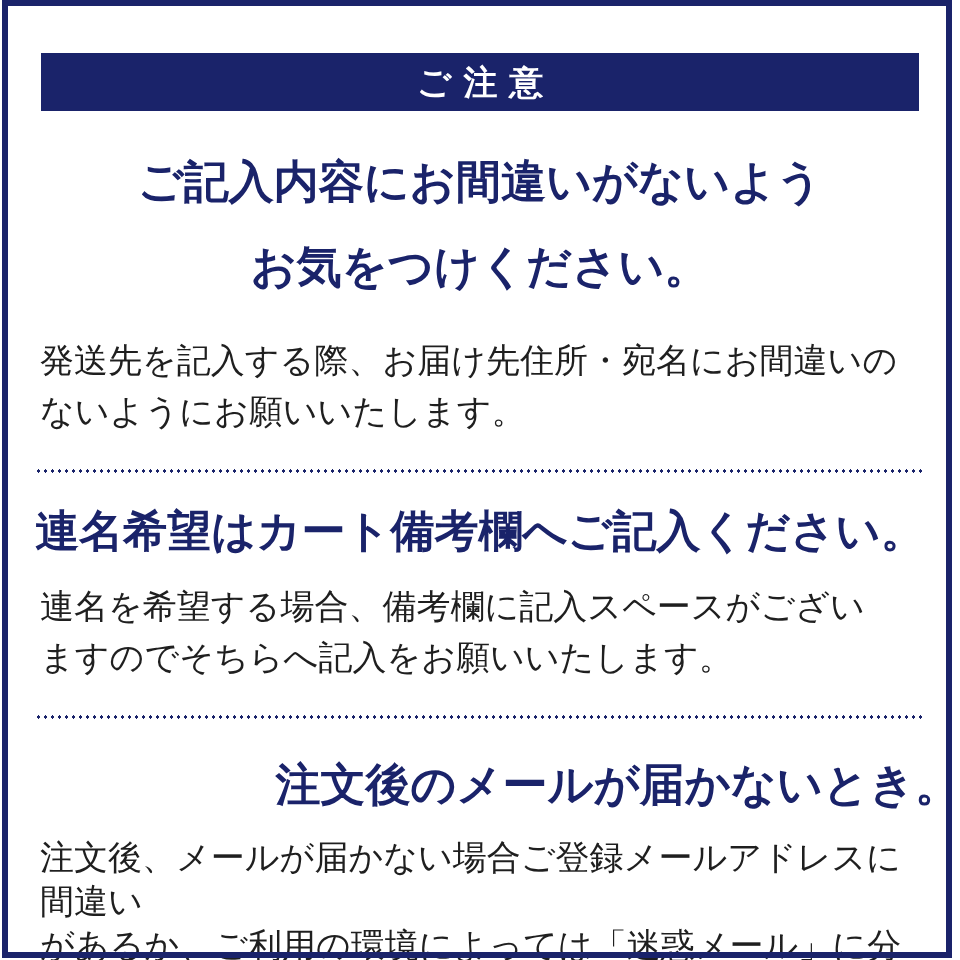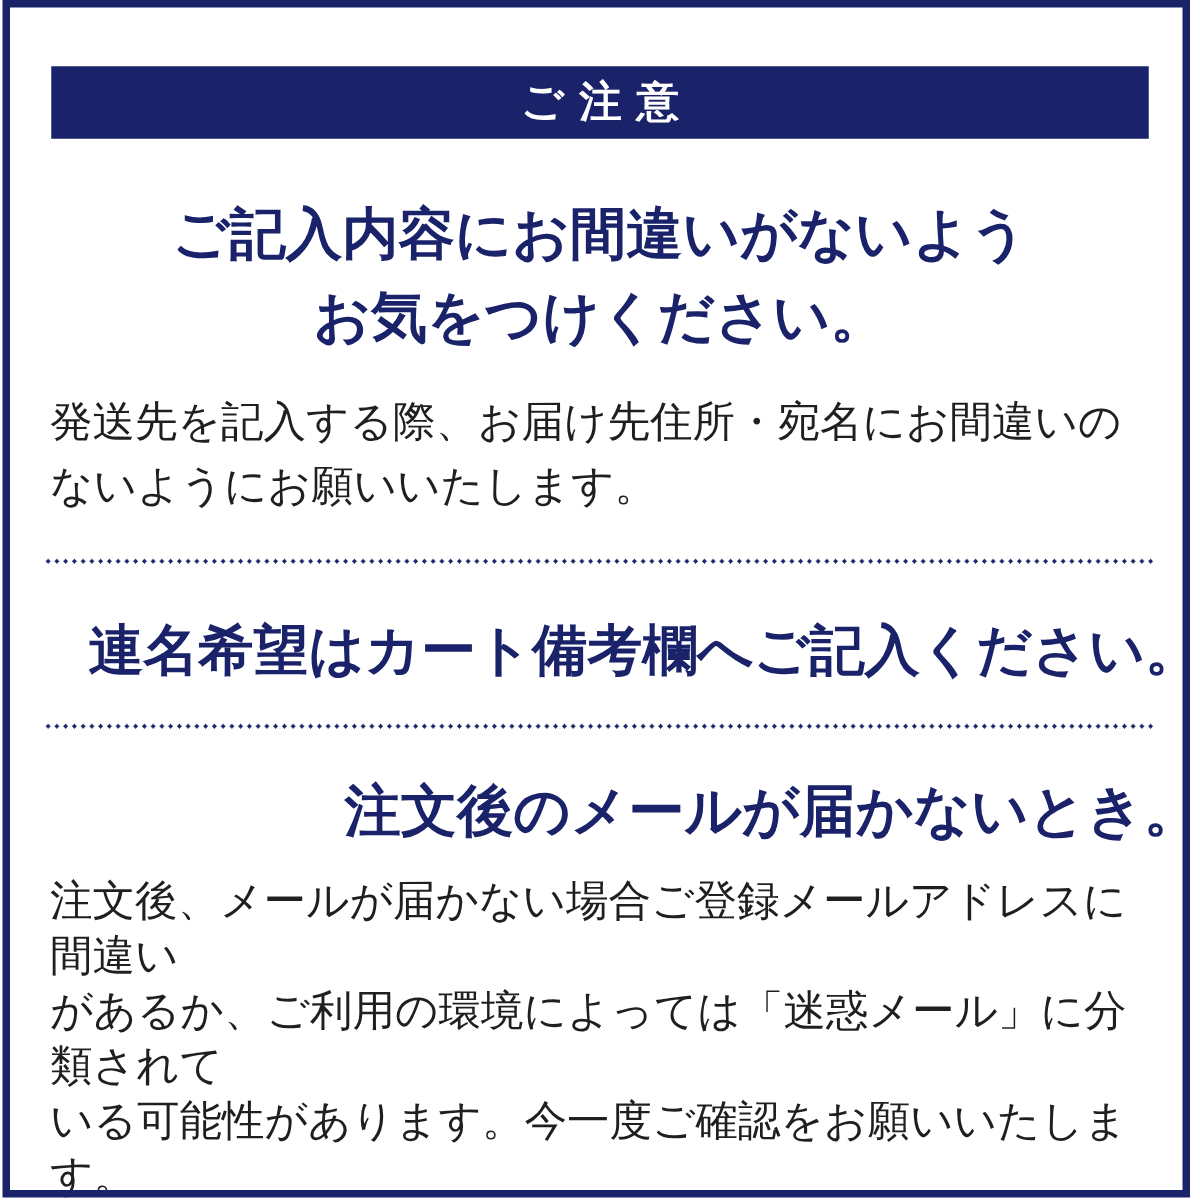--- a/index.html
+++ b/index.html
@@ -38,29 +38,28 @@
     text-indent:0.35em;
     line-height:1;
   }
   .heading{
     color:var(--accent);
     font-weight:bold;
     text-align:center;
     white-space:pre-line;
   }
   .heading.h1{
-    margin-top:42px;
+    margin-top:28px;
     font-size:45px;
-    line-height:67px;
+    line-height:85px;
   }
   .heading.h2{
-    margin-top:44px;
+    margin-top:32px;
     font-size:44px;
     line-height:52px;
-    text-align:right;
   }
   .heading.h3{
     margin-top:40px;
     font-size:45px;
     line-height:52px;
     text-align:right;
   }
   .body-text{
     color:var(--text);
     font-size:34px;
@@ -97,20 +96,22 @@
   </div>
 
   <div class="heading h1">ご記入内容にお間違いがないよう
 お気をつけください。</div>
   <div class="body-text">発送先を記入する際、お届け先住所・宛名にお間違いの
 ないようにお願いいたします。</div>
 
   <div class="dotted-divider"></div>
 
   <div class="heading h2">連名希望はカート備考欄へご記入ください。</div>
+  <div class="body-text b2">連名を希望する場合、備考欄に記入スペースがござい
+ますのでそちらへ記入をお願いいたします。</div>
 
   <div class="dotted-divider"></div>
 
   <div class="heading h3">注文後のメールが届かないとき。</div>
   <div class="body-text tight">注文後、メールが届かない場合ご登録メールアドレスに間違い
 があるか、ご利用の環境によっては「迷惑メール」に分類されて
 いる可能性があります。今一度ご確認をお願いいたします。</div>
 </div>
 
 </body></html>

